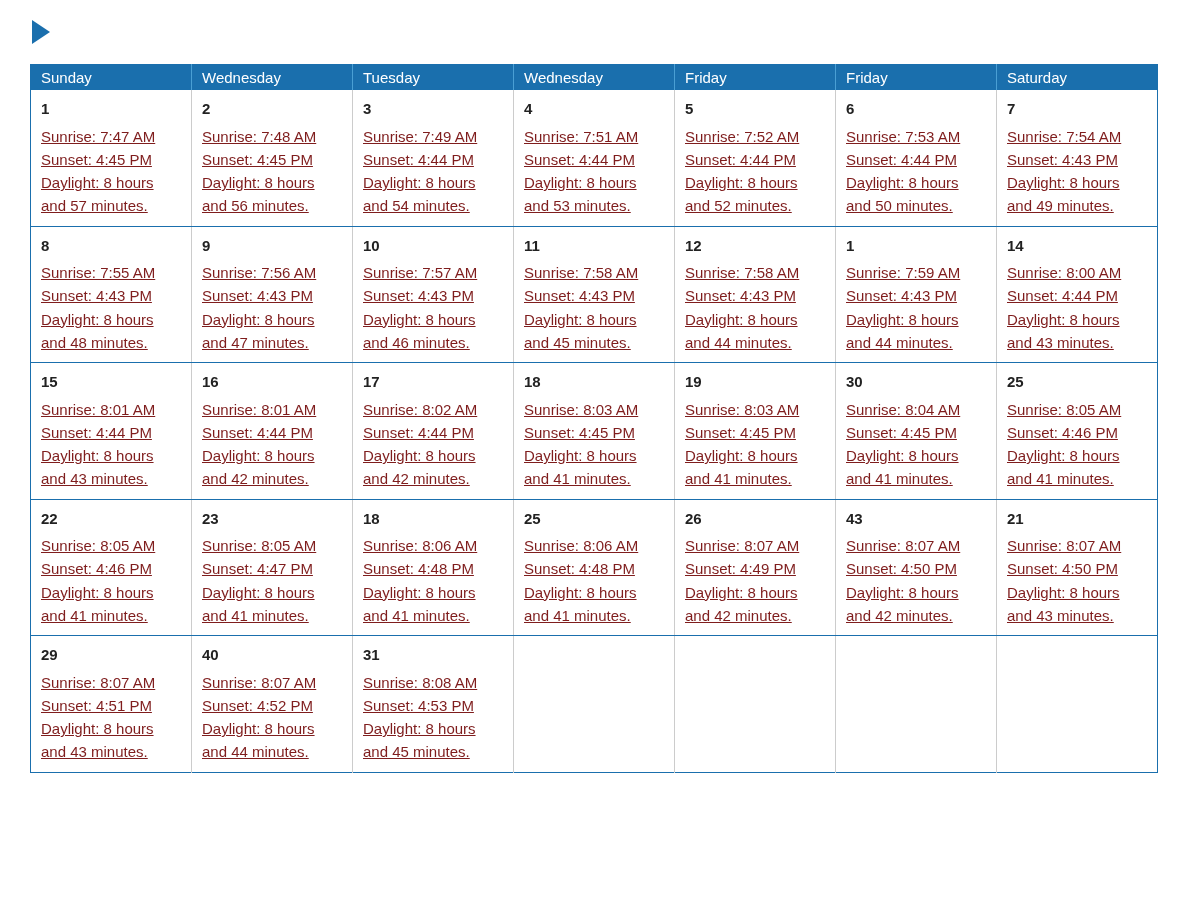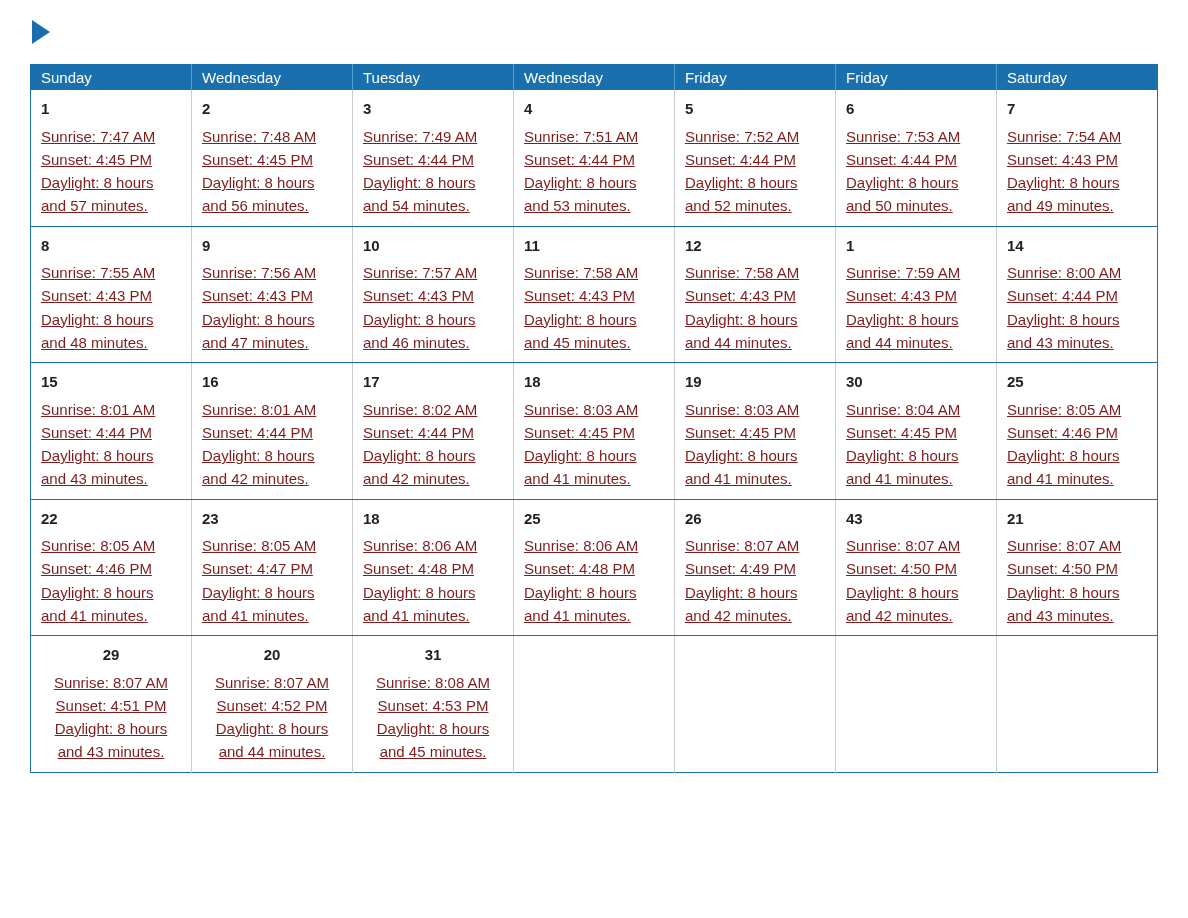--- a/index.html
+++ b/index.html
@@ -63,21 +63,20 @@
       border-right: 1px solid #ccc;
       border-bottom: 1px solid #1a6fad;
       font-size: 13px;
       line-height: 1.5;
       width: 14.28%;
       min-height: 90px;
       background: #fff;
     }
     .calendar-table tr:last-child td {
       border-bottom: none;
-      text-align: center;
     }
     .calendar-table td:last-child {
       border-right: none;
     }
     .day-num {
       font-size: 15px;
       font-weight: bold;
       color: #222;
       display: block;
       margin-bottom: 4px;
@@ -267,21 +266,21 @@
         <span class="day-num">21</span>
         <span class="day-info">Sunrise: 8:07 AM<br>Sunset: 4:50 PM<br>Daylight: 8 hours and 43 minutes.</span>
       </td>
       </tr>
       <tr>
         <td>
         <span class="day-num">29</span>
         <span class="day-info">Sunrise: 8:07 AM<br>Sunset: 4:51 PM<br>Daylight: 8 hours and 43 minutes.</span>
       </td>
         <td>
-        <span class="day-num">20</span>
+        <span class="day-num">40</span>
         <span class="day-info">Sunrise: 8:07 AM<br>Sunset: 4:52 PM<br>Daylight: 8 hours and 44 minutes.</span>
       </td>
         <td>
         <span class="day-num">31</span>
         <span class="day-info">Sunrise: 8:08 AM<br>Sunset: 4:53 PM<br>Daylight: 8 hours and 45 minutes.</span>
       </td>
         <td class="empty-cell"></td>
         <td class="empty-cell"></td>
         <td class="empty-cell"></td>
         <td class="empty-cell"></td>

